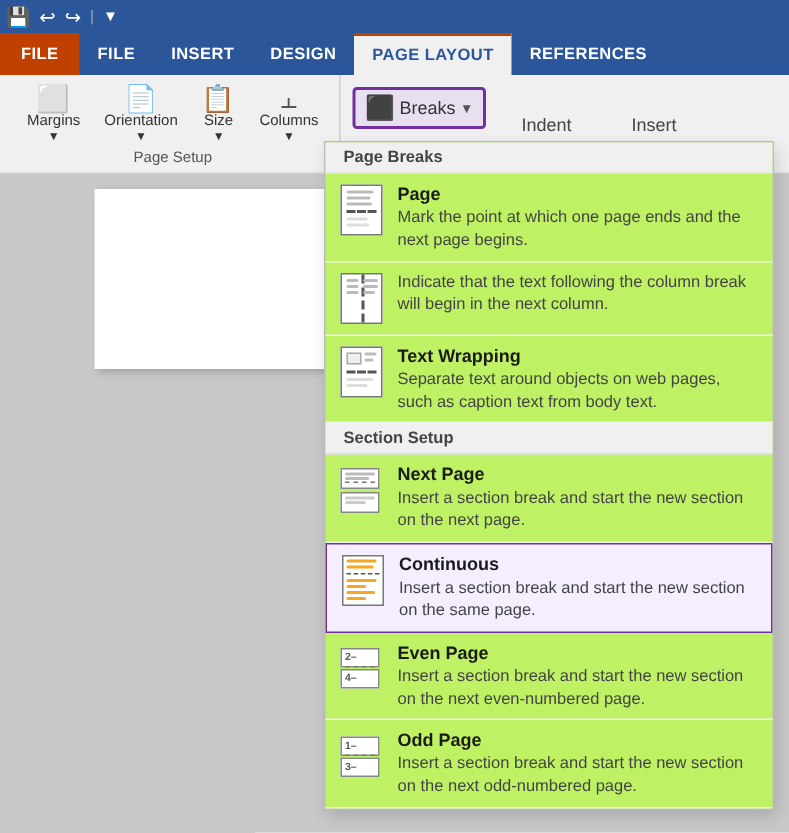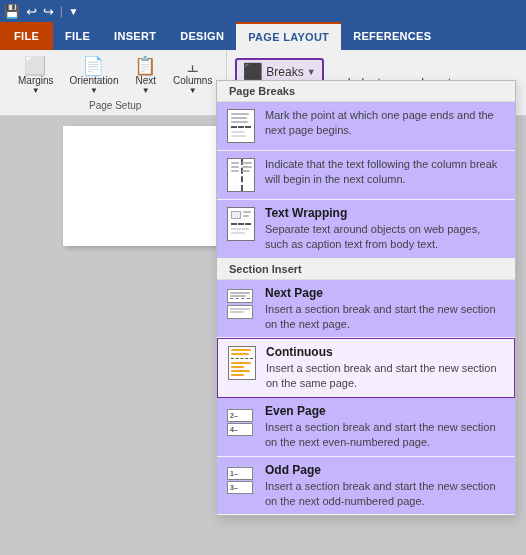--- a/index.html
+++ b/index.html
@@ -130,24 +130,24 @@
       display: flex;
       gap: 40px;
       padding: 0 16px;
       font-size: 12px;
       color: #444;
     }
 
     
     .dropdown-menu {
       position: absolute;
-      top: 80px;
+      top: 94px;
       left: 216px;
       width: 300px;
-      background: #c4b5fd;
+      background: #bef264;
       border: 1px solid #bbb;
       box-shadow: 2px 4px 10px rgba(0,0,0,0.15);
       z-index: 100;
     }
 
     .menu-section-header {
       background: #f0f0f0;
       padding: 4px 12px;
       font-size: 11px;
       font-weight: 600;
@@ -300,21 +300,21 @@
         <div class="ribbon-btn-label">Margins</div>
         <div style="font-size:8px;">▼</div>
       </div>
       <div class="ribbon-btn">
         <div class="ribbon-btn-icon" style="font-size:18px;">📄</div>
         <div class="ribbon-btn-label">Orientation</div>
         <div style="font-size:8px;">▼</div>
       </div>
       <div class="ribbon-btn">
         <div class="ribbon-btn-icon" style="font-size:18px;">📋</div>
-        <div class="ribbon-btn-label">Next</div>
+        <div class="ribbon-btn-label">Size</div>
         <div style="font-size:8px;">▼</div>
       </div>
       <div class="ribbon-btn">
         <div class="ribbon-btn-icon" style="font-size:18px;">⫠</div>
         <div class="ribbon-btn-label">Columns</div>
         <div style="font-size:8px;">▼</div>
       </div>
     </div>
     <div class="ribbon-group-label">Page Setup</div>
   </div>
@@ -342,20 +342,21 @@
       <div class="pb-page">
         <div class="pb-line" style="width:90%"></div>
         <div class="pb-line" style="width:80%"></div>
         <div class="pb-line" style="width:85%"></div>
         <div class="pb-dashed"></div>
         <div class="pb-line" style="width:70%;background:#ddd"></div>
         <div class="pb-line" style="width:75%;background:#ddd"></div>
       </div>
     </div>
     <div class="menu-item-text">
+      <div class="menu-item-title">Page</div>
       <div class="menu-item-desc">Mark the point at which one page ends
 and the next page begins.</div>
     </div>
   </div>
 
   <div class="menu-item">
     <div class="pb-icon">
       <div class="pb-page" style="position:relative;">
         <div class="pb-line" style="width:40%"></div>
         <div class="pb-line" style="width:40%"></div>
@@ -389,21 +390,21 @@
         <div class="pb-line" style="width:70%;background:#ddd"></div>
       </div>
     </div>
     <div class="menu-item-text">
       <div class="menu-item-title">Text Wrapping</div>
       <div class="menu-item-desc">Separate text around objects on web
 pages, such as caption text from body text.</div>
     </div>
   </div>
 
-  <div class="menu-section-header">Section Insert</div>
+  <div class="menu-section-header">Section Setup</div>
 
   <div class="menu-item">
     <div class="pb-icon">
       <div style="display:flex;flex-direction:column;gap:2px;width:28px;">
         <div style="border:1px solid #888;width:26px;height:14px;background:white;padding:2px;display:flex;flex-direction:column;gap:1px;">
           <div style="height:2px;background:#bbb;border-radius:1px;"></div>
           <div style="height:2px;background:#bbb;border-radius:1px;width:80%;"></div>
           <div style="height:2px;border-top:1.5px dashed #777;"></div>
         </div>
         <div style="border:1px solid #888;width:26px;height:14px;background:white;padding:2px;display:flex;flex-direction:column;gap:1px;">

